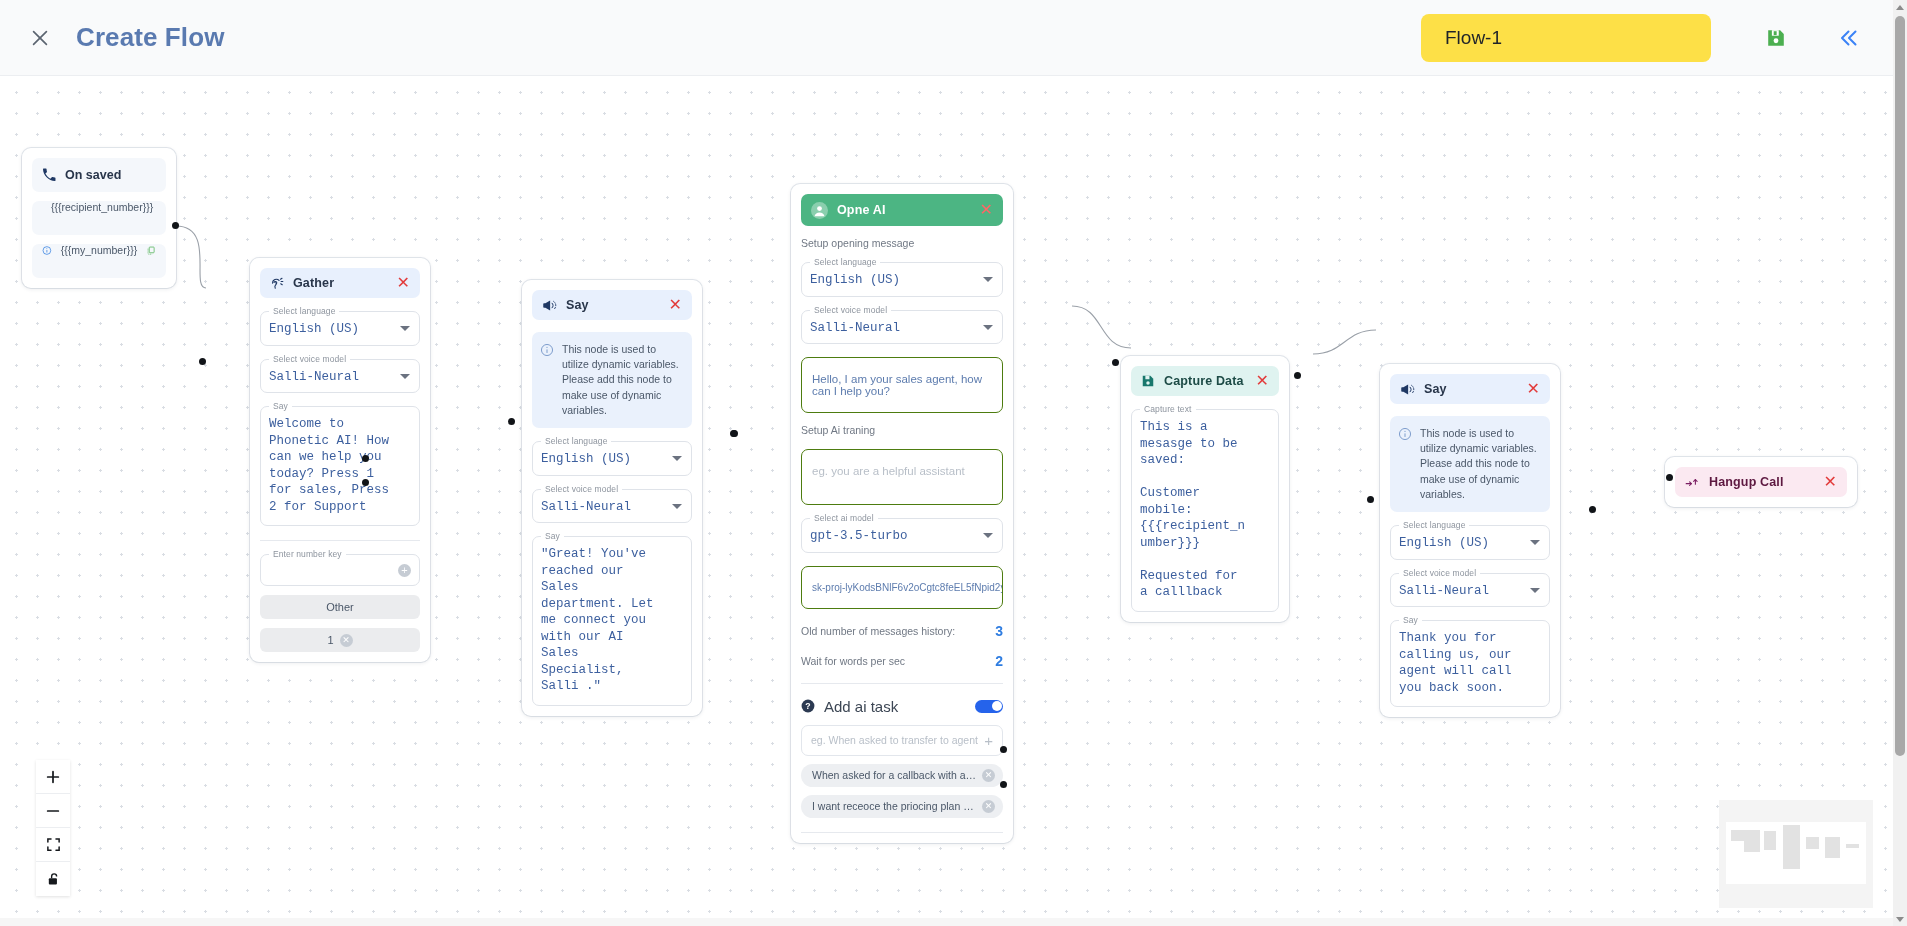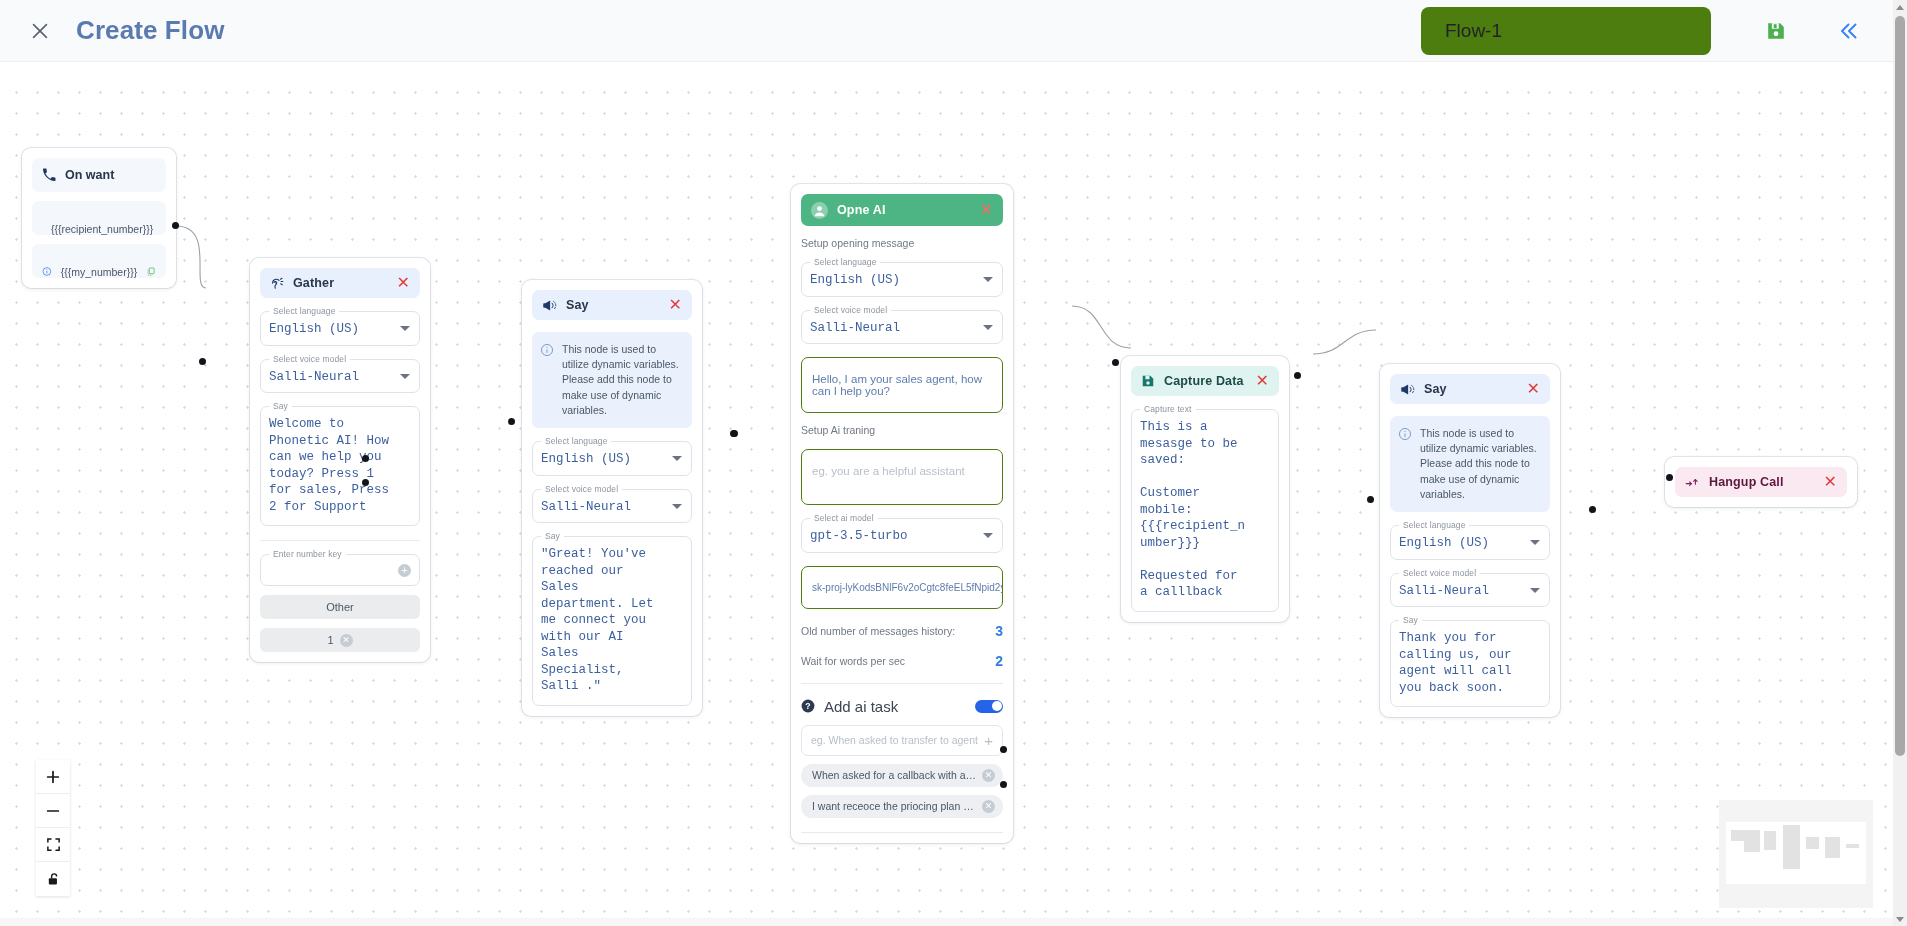--- a/index.html
+++ b/index.html
@@ -5,40 +5,40 @@
   * { box-sizing: border-box; margin: 0; padding: 0; }
   html, body {
     width: 1907px; height: 926px;
     font-family: "Liberation Sans", sans-serif;
     background: #ffffff;
     overflow: hidden;
   }
   
   .header {
     position: absolute; top: 0; left: 0;
-    width: 1907px; height: 62px;
+    width: 1907px; height: 76px;
     background: #f9fafb;
     border-bottom: 1px solid #eceef1;
     display: flex; align-items: center;
     z-index: 40;
   }
   .close-btn {
     margin-left: 18px; width: 44px; height: 44px;
     display: flex; align-items: center; justify-content: center;
     color: #5b6470; cursor: pointer; border-radius: 6px;
   }
   .page-title {
     margin-left: 14px;
     font-size: 26px; font-weight: 700; letter-spacing: .1px;
     color: #5a7ab0;
   }
   .header-spacer { flex: 1; }
   .flow-name-box {
     min-width: 290px; height: 48px;
-    background: #4d7c0f; border-radius: 8px;
+    background: #fde047; border-radius: 8px;
     display: flex; align-items: center;
     padding: 0 24px;
     font-size: 19px; color: #1f2329;
   }
   .save-icon-btn {
     width: 46px; height: 46px; margin-left: 42px;
     display: flex; align-items: center; justify-content: center;
     cursor: pointer; border-radius: 6px;
   }
   .collapse-btn {
@@ -162,21 +162,21 @@
   .chip-x {
     width: 13px; height: 13px; border-radius: 50%;
     background: #c6ccd4; color: #fff;
     font-size: 9px; line-height: 13px; text-align: center;
     flex: none; cursor: pointer;
   }
   
   .oncall-row {
     background: #f4f7fb; border-radius: 7px;
     height: 34px; margin-top: 9px;
-    display: flex; align-items: flex-end; gap: 9px;
+    display: flex; align-items: flex-start; gap: 9px;
     padding: 0 10px;
     font-size: 10.5px; color: #4a5768;
   }
   .oncall-row .nm { flex: 1; }
   .oncall-head {
     background: #f4f7fb; border-radius: 7px;
     height: 34px; display: flex; align-items: center;
     padding: 0 10px; gap: 9px;
     font-size: 12.5px; font-weight: 700; color: #28354a;
   }
@@ -290,21 +290,21 @@
       <path d="M1072,230 C 1104,230 1098,272 1131,272"></path>
       <path d="M1313,278 C 1344,278 1345,254 1376,254"></path>
     </g>
   </svg>
 
   <div class="node" style="left:22px; top:72px; width:154px;">
     <div class="oncall-head">
       <svg width="14" height="14" viewBox="0 0 24 24" fill="#1f3864">
         <path d="M6.6 10.8c1.6 3.2 4.4 6 7.6 7.6l2.6-2.6c.3-.3.8-.4 1.2-.3 1.3.4 2.7.7 4.1.7.6 0 1 .4 1 1v4.1c0 .6-.4 1-1 1C11.6 22.3 1.7 12.4 1.7 1.8c0-.6.4-1 1-1h4.1c.6 0 1 .4 1 1 0 1.4.2 2.8.7 4.1.1.4 0 .9-.3 1.2l-2.6 2.6z"></path>
       </svg>
-      <span class="nm">On want</span>
+      <span class="nm">On saved</span>
     </div>
     <div class="oncall-row">
       <svg width="13" height="13" viewBox="0 0 24 24" fill="none" stroke="#2f7de1" stroke-width="1.8">
         <circle cx="12" cy="12" r="9.5"></circle>
           <line x1="12" y1="10.5" x2="12" y2="17"></line>
           <circle cx="12" cy="7.2" r="1.1" fill="#2f7de1" stroke="none"></circle>
       </svg>
       <span class="nm">{{{recipient_number}}}</span>
       <svg width="13" height="13" viewBox="0 0 24 24" fill="none" stroke="#4caf50" stroke-width="1.8">
         <rect x="8" y="3.5" width="12" height="14" rx="1.6"></rect>

